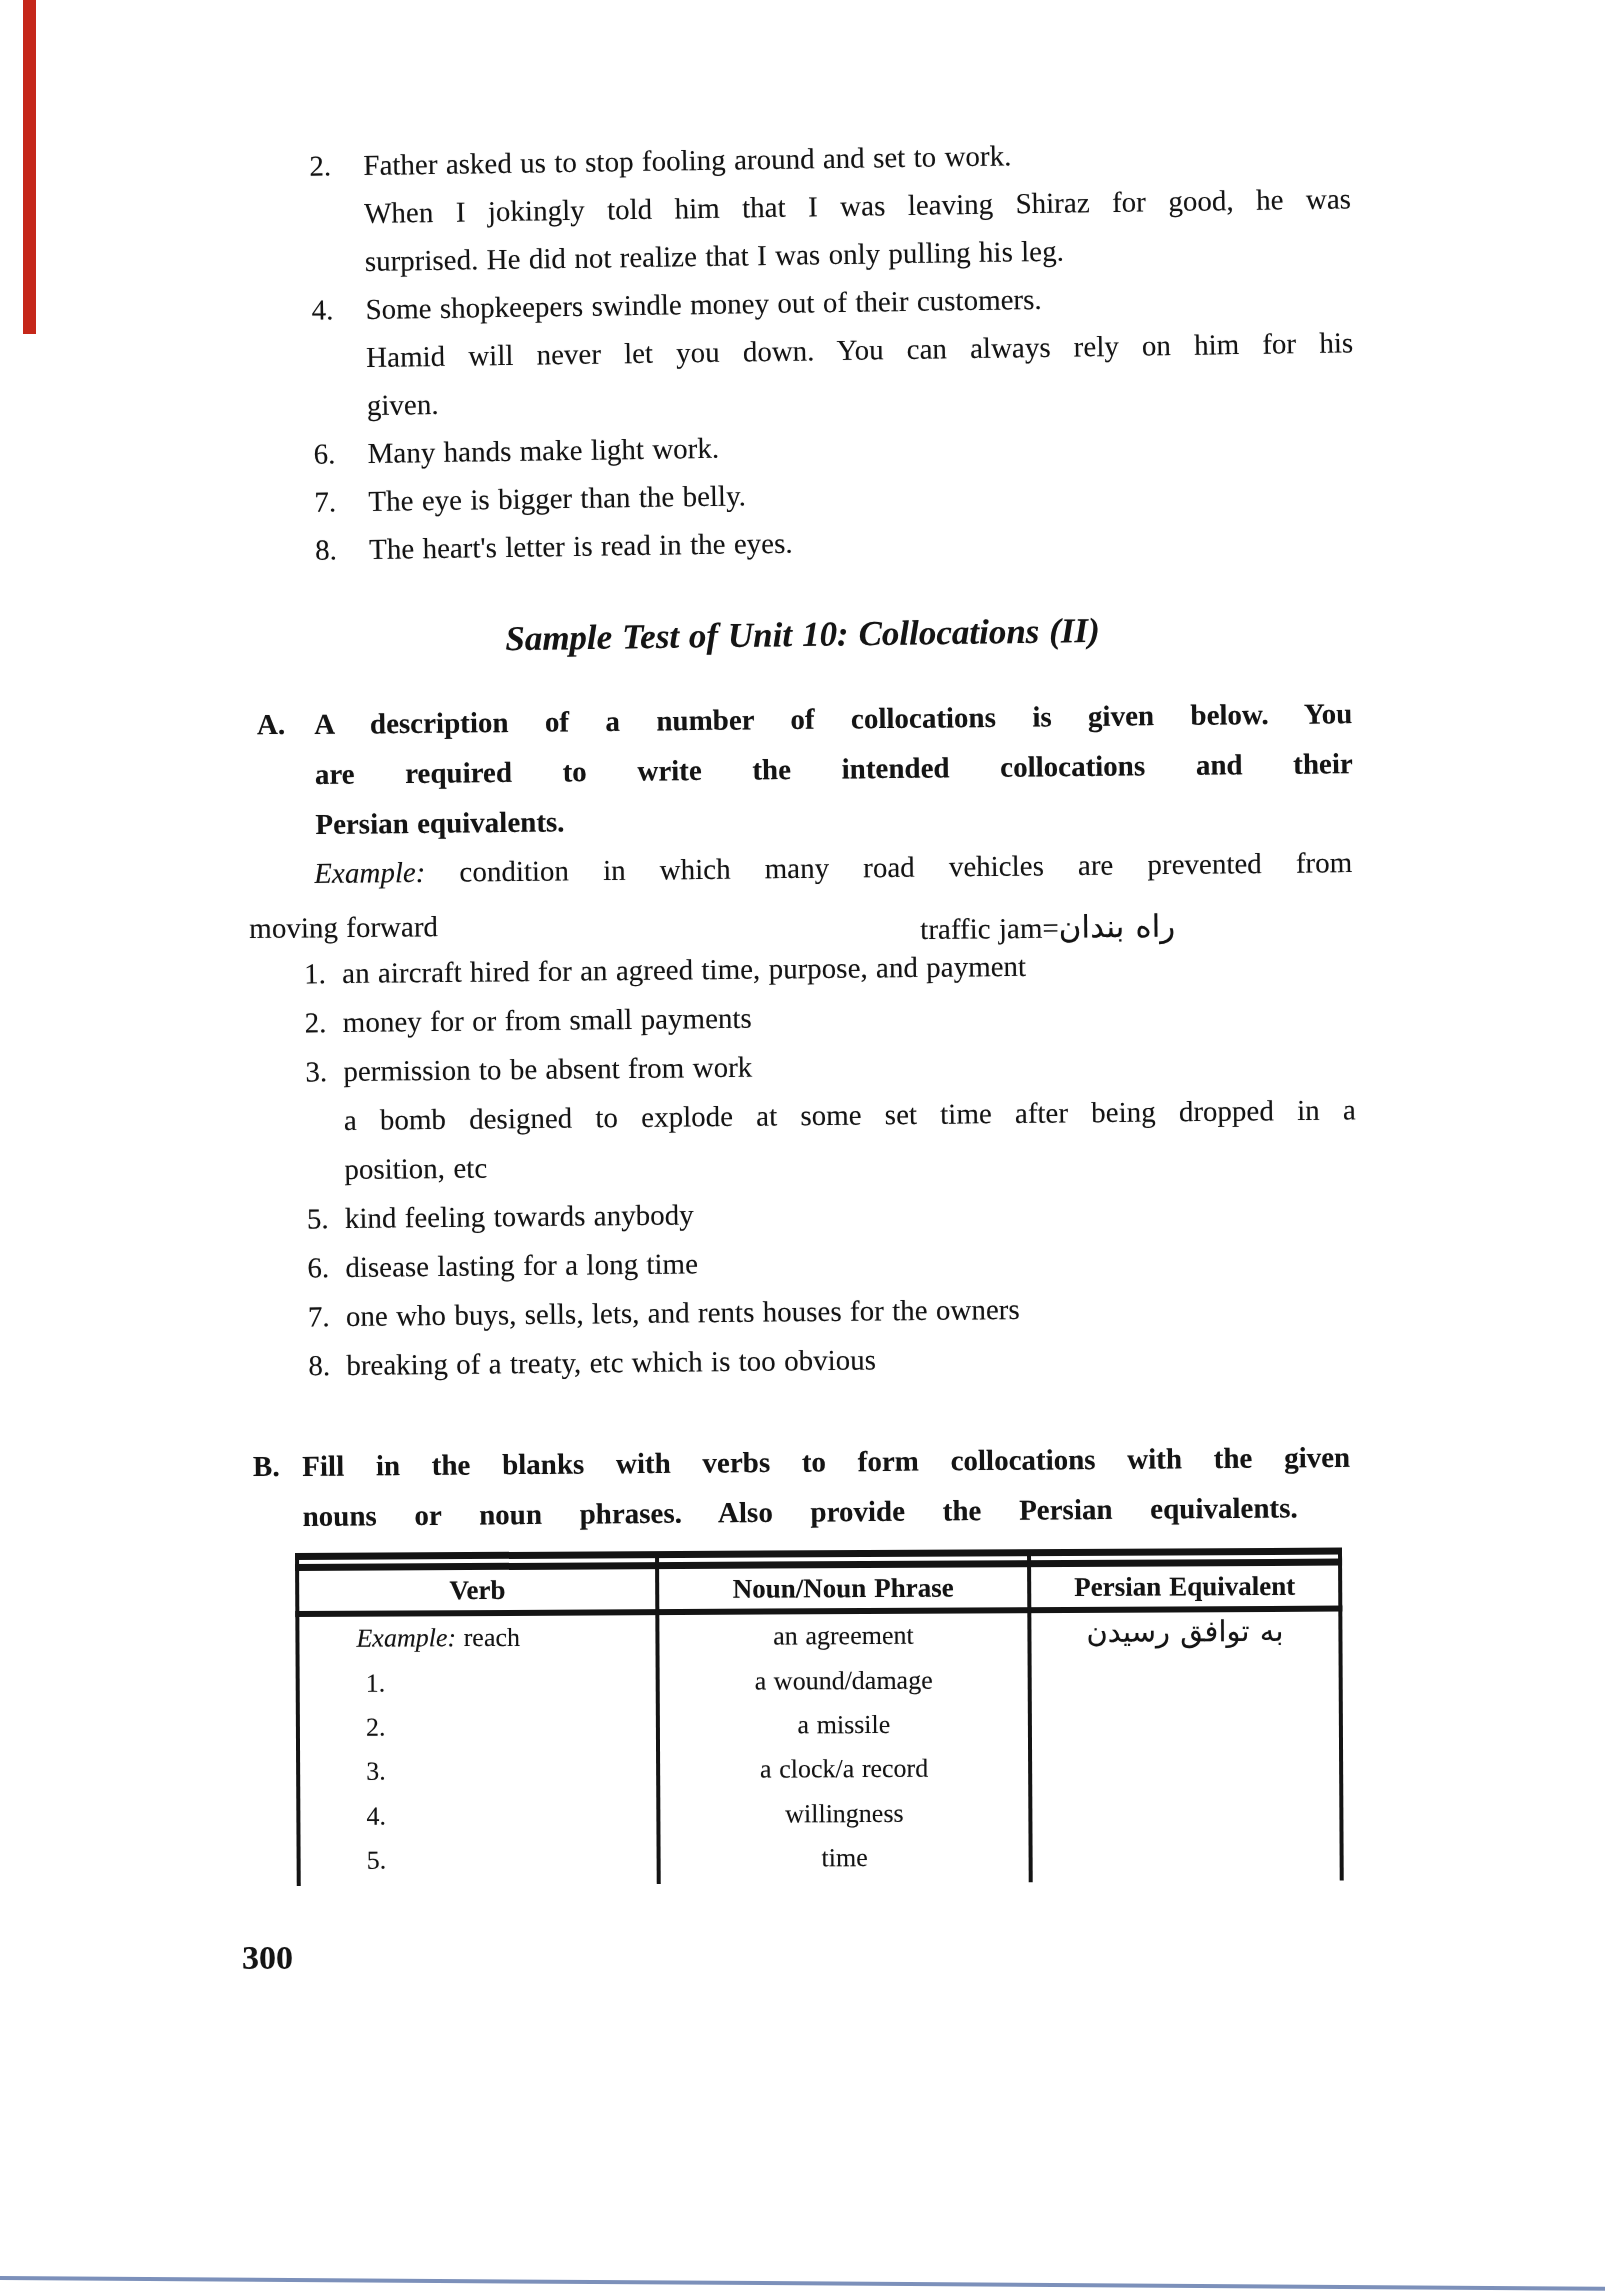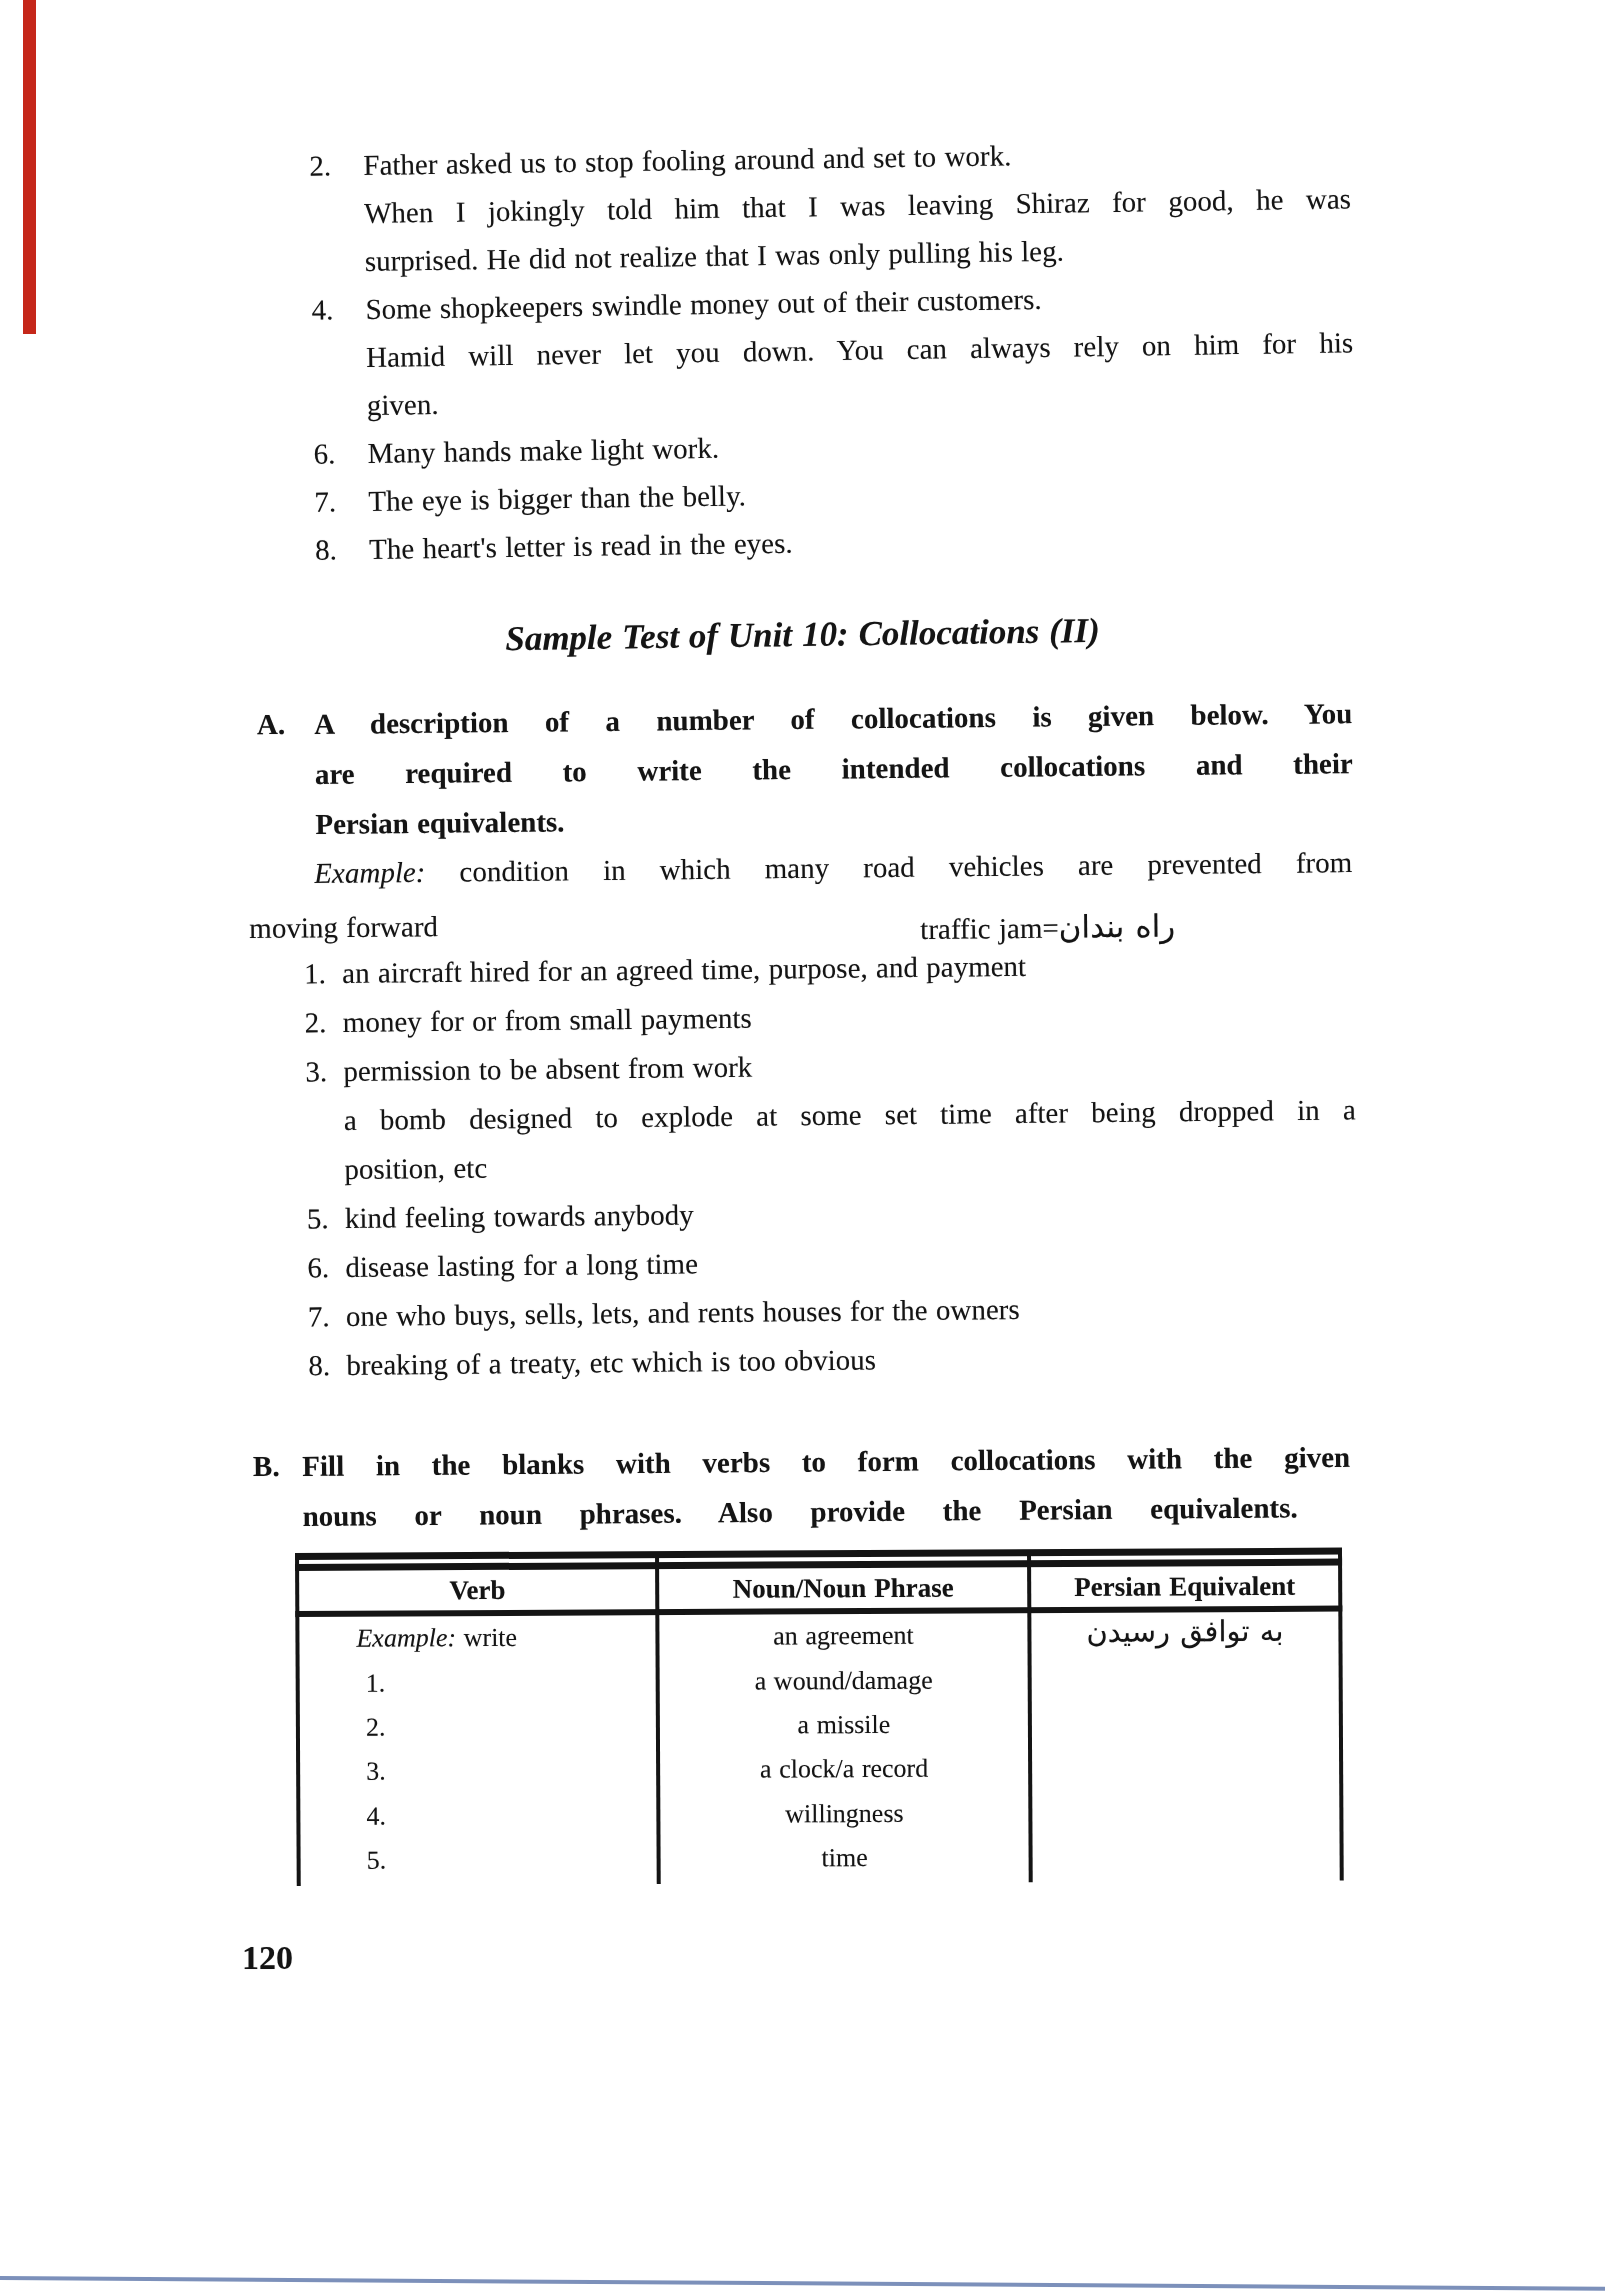--- a/index.html
+++ b/index.html
@@ -164,21 +164,21 @@
     <div class="tline" style="left:0;top:6.1px;width:3.8px;height:327px;"></div>
     <div class="tline" style="left:360px;top:6.1px;width:3.8px;height:327px;"></div>
     <div class="tline" style="left:732px;top:6.1px;width:3.8px;height:327px;"></div>
     <div class="tline" style="left:1043px;top:6.1px;width:3.8px;height:327px;"></div>
 
     <div class="th" style="left:3.8px;width:357px;">Verb</div>
     <div class="th" style="left:364px;width:368px;">Noun/Noun Phrase</div>
     <div class="th" style="left:736px;width:307px;">Persian Equivalent</div>
 
     <div class="tcell" style="left:61px;top:64px;">
-      <span class="em">Example:</span><span> write</span>
+      <span class="em">Example:</span><span> reach</span>
     </div>
     <div class="tcell tc-center" style="left:364px;top:64px;width:368px;">an agreement</div>
     <div class="tcell tc-center" style="left:736px;top:61px;width:307px;">
       <span class="tp-fa">به توافق رسیدن</span>
     </div>
 
     <div class="tcell" style="left:70px;top:109px;">1.</div>
     <div class="tcell tc-center" style="left:364px;top:109px;width:368px;">a wound/damage</div>
 
     <div class="tcell" style="left:70px;top:153px;">2.</div>
@@ -187,16 +187,16 @@
     <div class="tcell" style="left:70px;top:197px;">3.</div>
     <div class="tcell tc-center" style="left:364px;top:197px;width:368px;">a clock/a record</div>
 
     <div class="tcell" style="left:70px;top:242px;">4.</div>
     <div class="tcell tc-center" style="left:364px;top:242px;width:368px;">willingness</div>
 
     <div class="tcell" style="left:70px;top:286px;">5.</div>
     <div class="tcell tc-center" style="left:364px;top:286px;width:368px;">time</div>
   </div>
 
-  <div class="abs pagenum">120</div>
+  <div class="abs pagenum">300</div>
 
 </div>
 
 
 </body></html>

